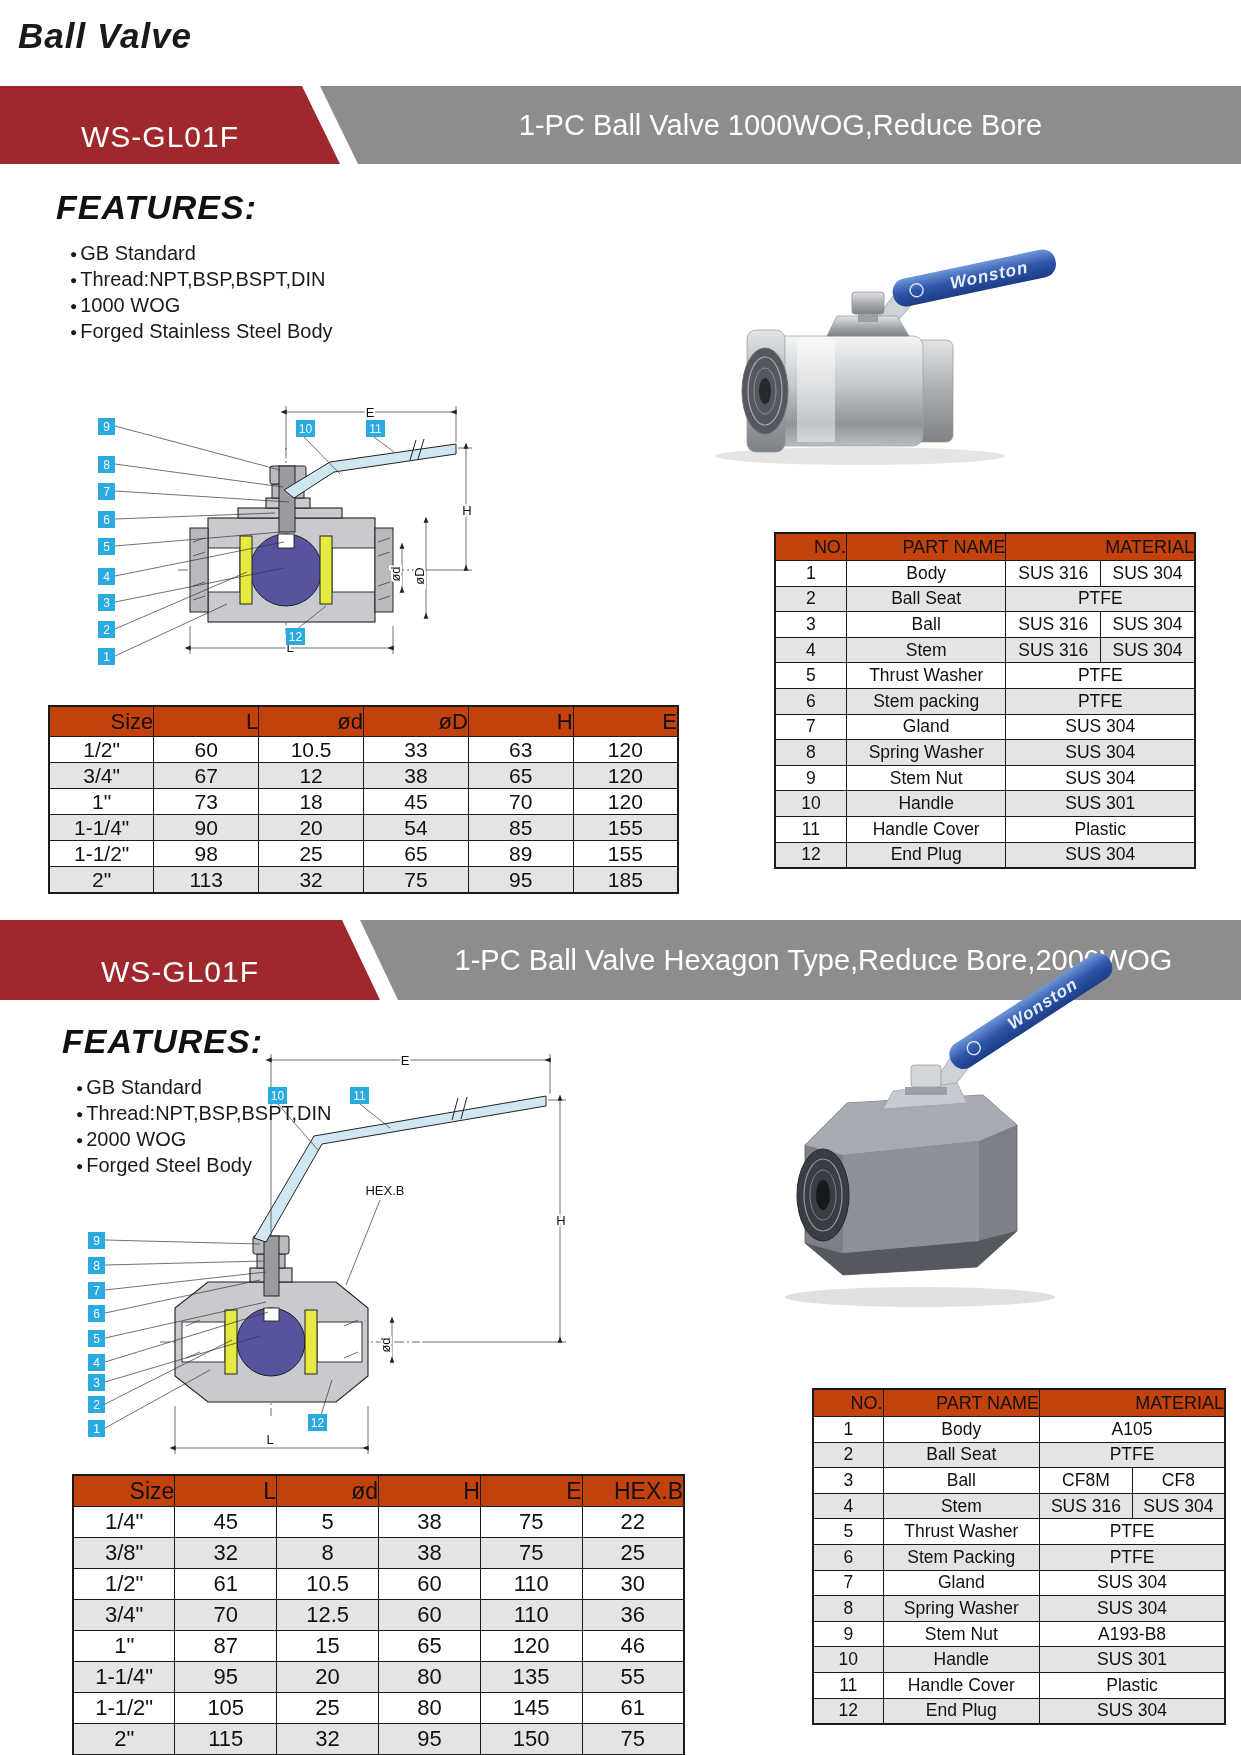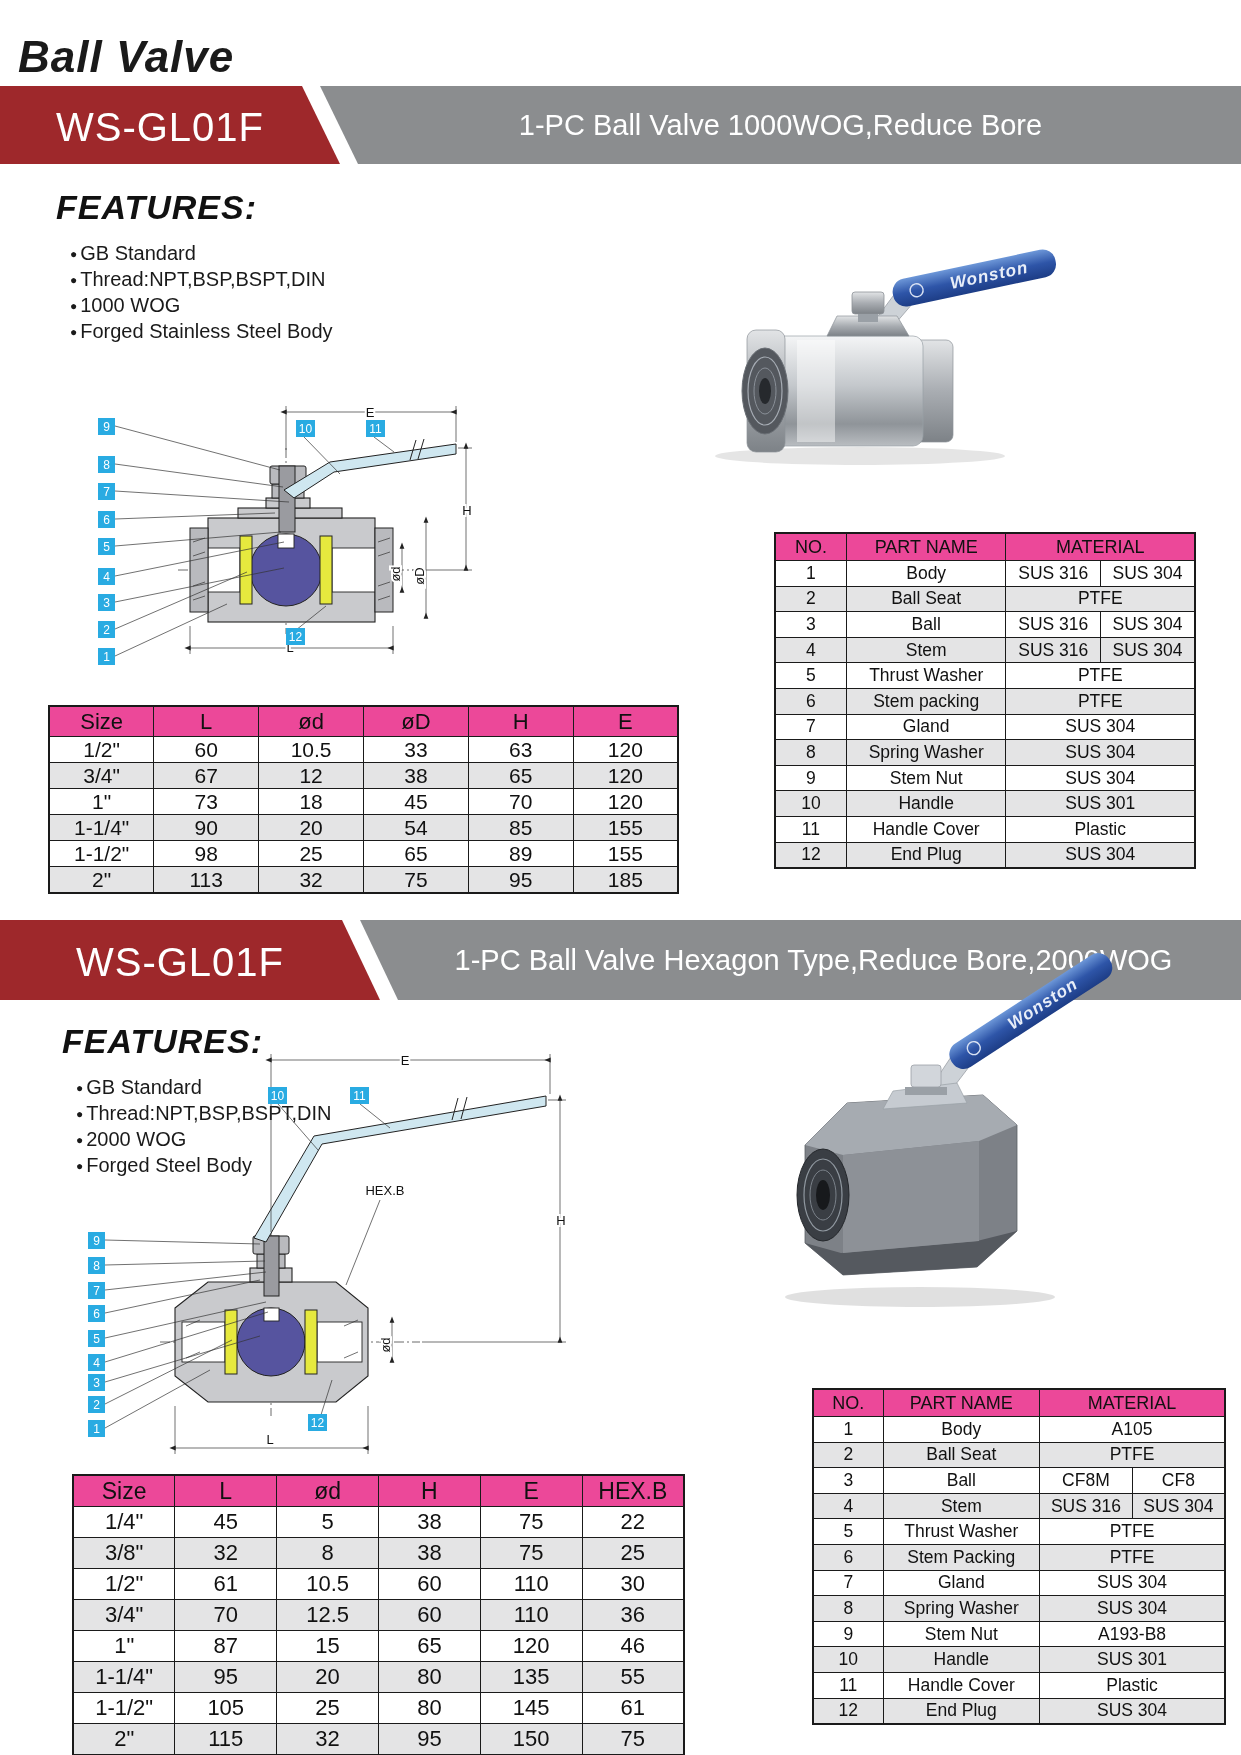--- a/index.html
+++ b/index.html
@@ -1,50 +1,50 @@
 <!DOCTYPE html>
 <html><head>
 <meta charset="utf-8">
 <style>
   html,body { margin:0; padding:0; background:#ffffff; }
   .page {
     position:relative; width:1241px; height:1755px; background:#fff;
     font-family:"Liberation Sans", sans-serif; color:#111; overflow:hidden;
   }
   .page-title {
-    position:absolute; left:18px; top:32px; margin:0;
-    font-size:44px; font-style:italic; font-weight:600; letter-spacing:1px; color:#1a1a1a;
+    position:absolute; left:18px; top:16px; margin:0;
+    font-size:35px; font-style:italic; font-weight:600; letter-spacing:1px; color:#1a1a1a;
   }
   
   .banner { position:absolute; left:0; width:1241px; }
   .banner .red-wedge  { position:absolute; inset:0; }
   .banner .gray-wedge { position:absolute; inset:0; }
   .banner .model {
-    position:absolute; left:0; top:2px; height:100%;
+    position:absolute; left:0; top:12px; height:100%;
     display:flex; align-items:center; justify-content:center;
-    color:#fff; font-size:40px; letter-spacing:1px;text-align:right;
+    color:#fff; font-size:30px; letter-spacing:1px;text-align:right;
   }
   .banner .btitle {
     position:absolute; top:0; height:100%;
     display:flex; align-items:center; justify-content:center;
     color:#fff; font-size:29px;text-align:right;
   }
   
   .features { position:absolute; }
   .features .fhead { font-size:34px; font-style:italic; font-weight:bold; letter-spacing:1px; margin:0 0 6px 0; }
   .features ul { list-style:none; margin:14px; padding:0; }
   .features li { font-size:20px; line-height:25px; color:#1a1a1a; }
   .features li::before { content:"●"; font-size:12px; margin-right:3px; vertical-align:2px; }
   
   .tbl-wrap { position:absolute; }
   table.dt { border-collapse:collapse; table-layout:fixed; width:100%;
              font-family:"Liberation Sans", sans-serif; }
   table.dt th, table.dt td { border:1px solid #1a1a1a; text-align:center; font-weight:400; padding:0; }
   table.dt { border:2px solid #1a1a1a; }
-  table.dt th { background:#ec4899; color:#111; }
+  table.dt th { background:#c2410c; color:#111;text-align:right; }
   table.dt tbody tr:nth-child(even) td { background:#e4e4e5; }
   table.sz1 th { height:29px; font-size:22px; }
   table.sz1 td { height:25px; font-size:21px; }
   table.sz2 th { height:30px; font-size:23px; }
   table.sz2 td { height:30px; font-size:22px; }
   table.pt th { height:26px; font-size:18px; }
   table.pt td { height:24.6px; font-size:17.5px; }
   
   svg { position:absolute; overflow:visible; }
   .ln   { stroke:#222; stroke-width:1; fill:none; }

